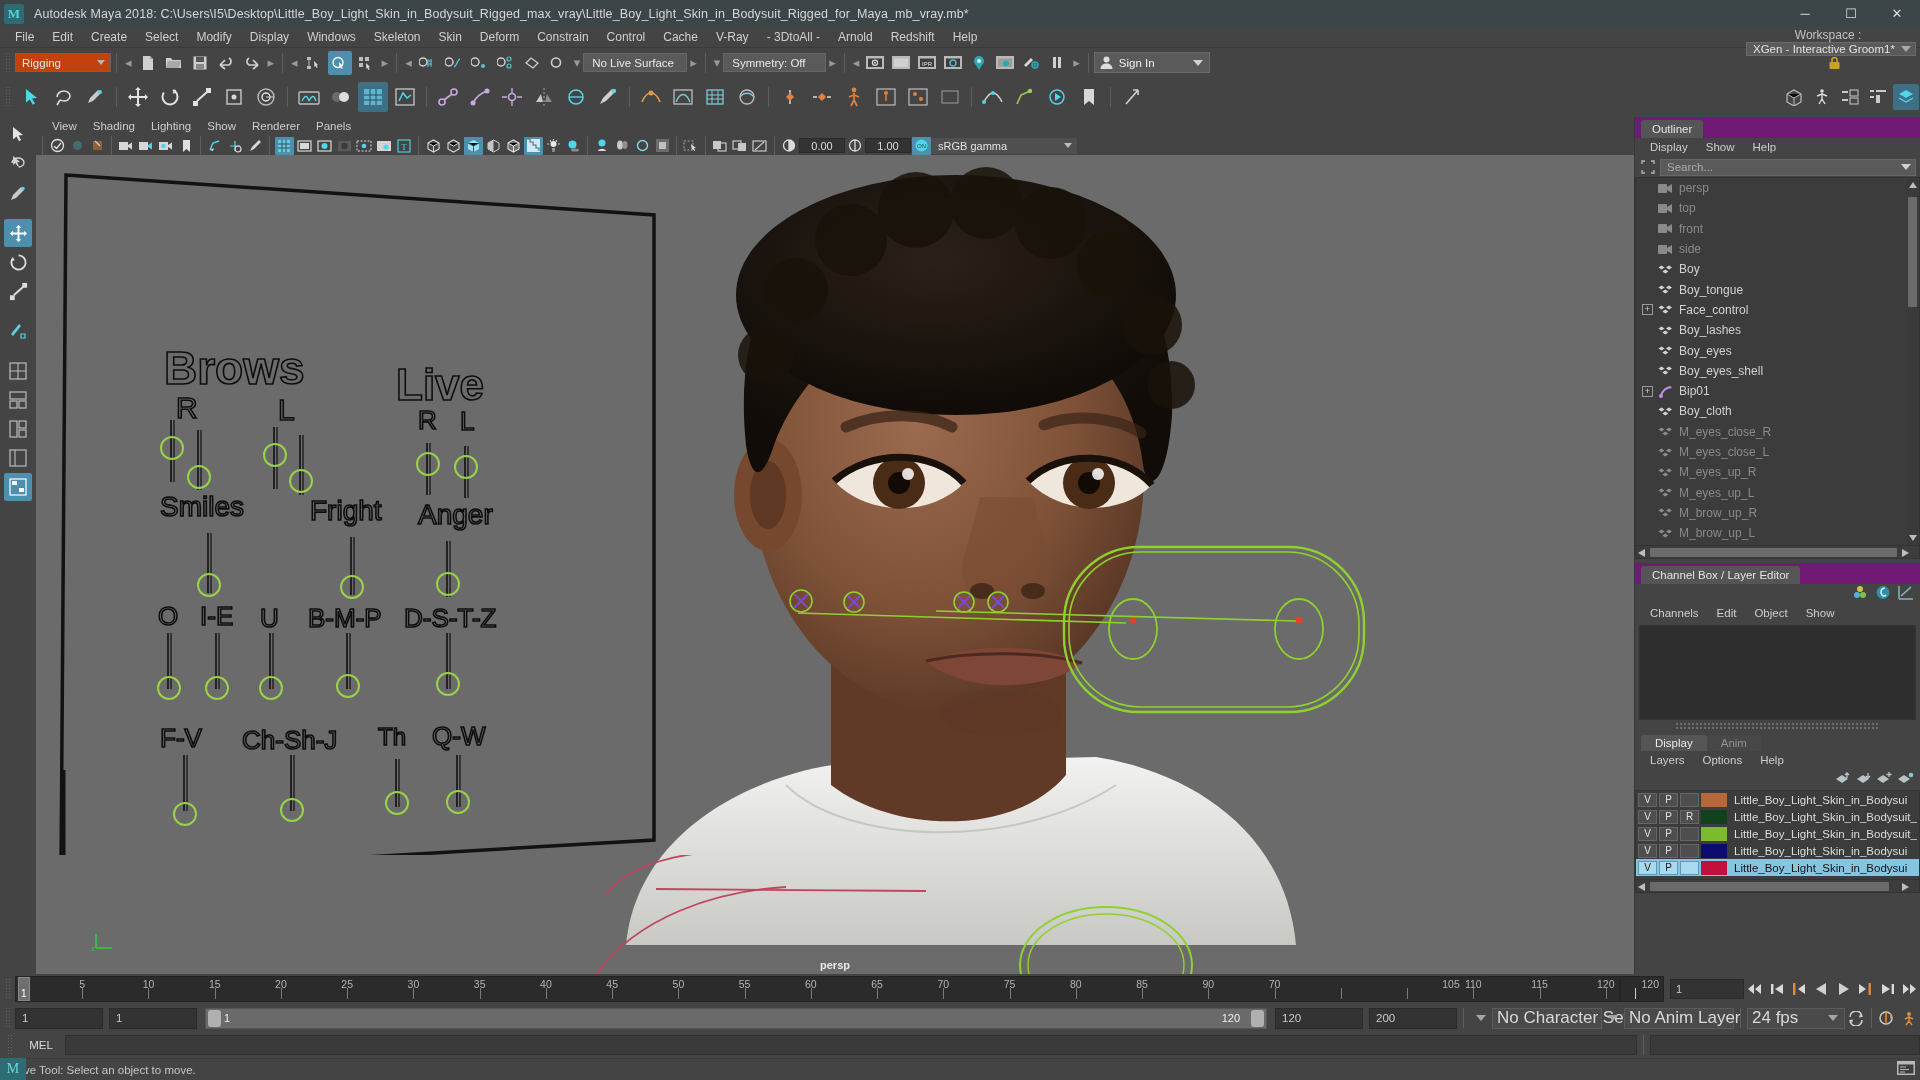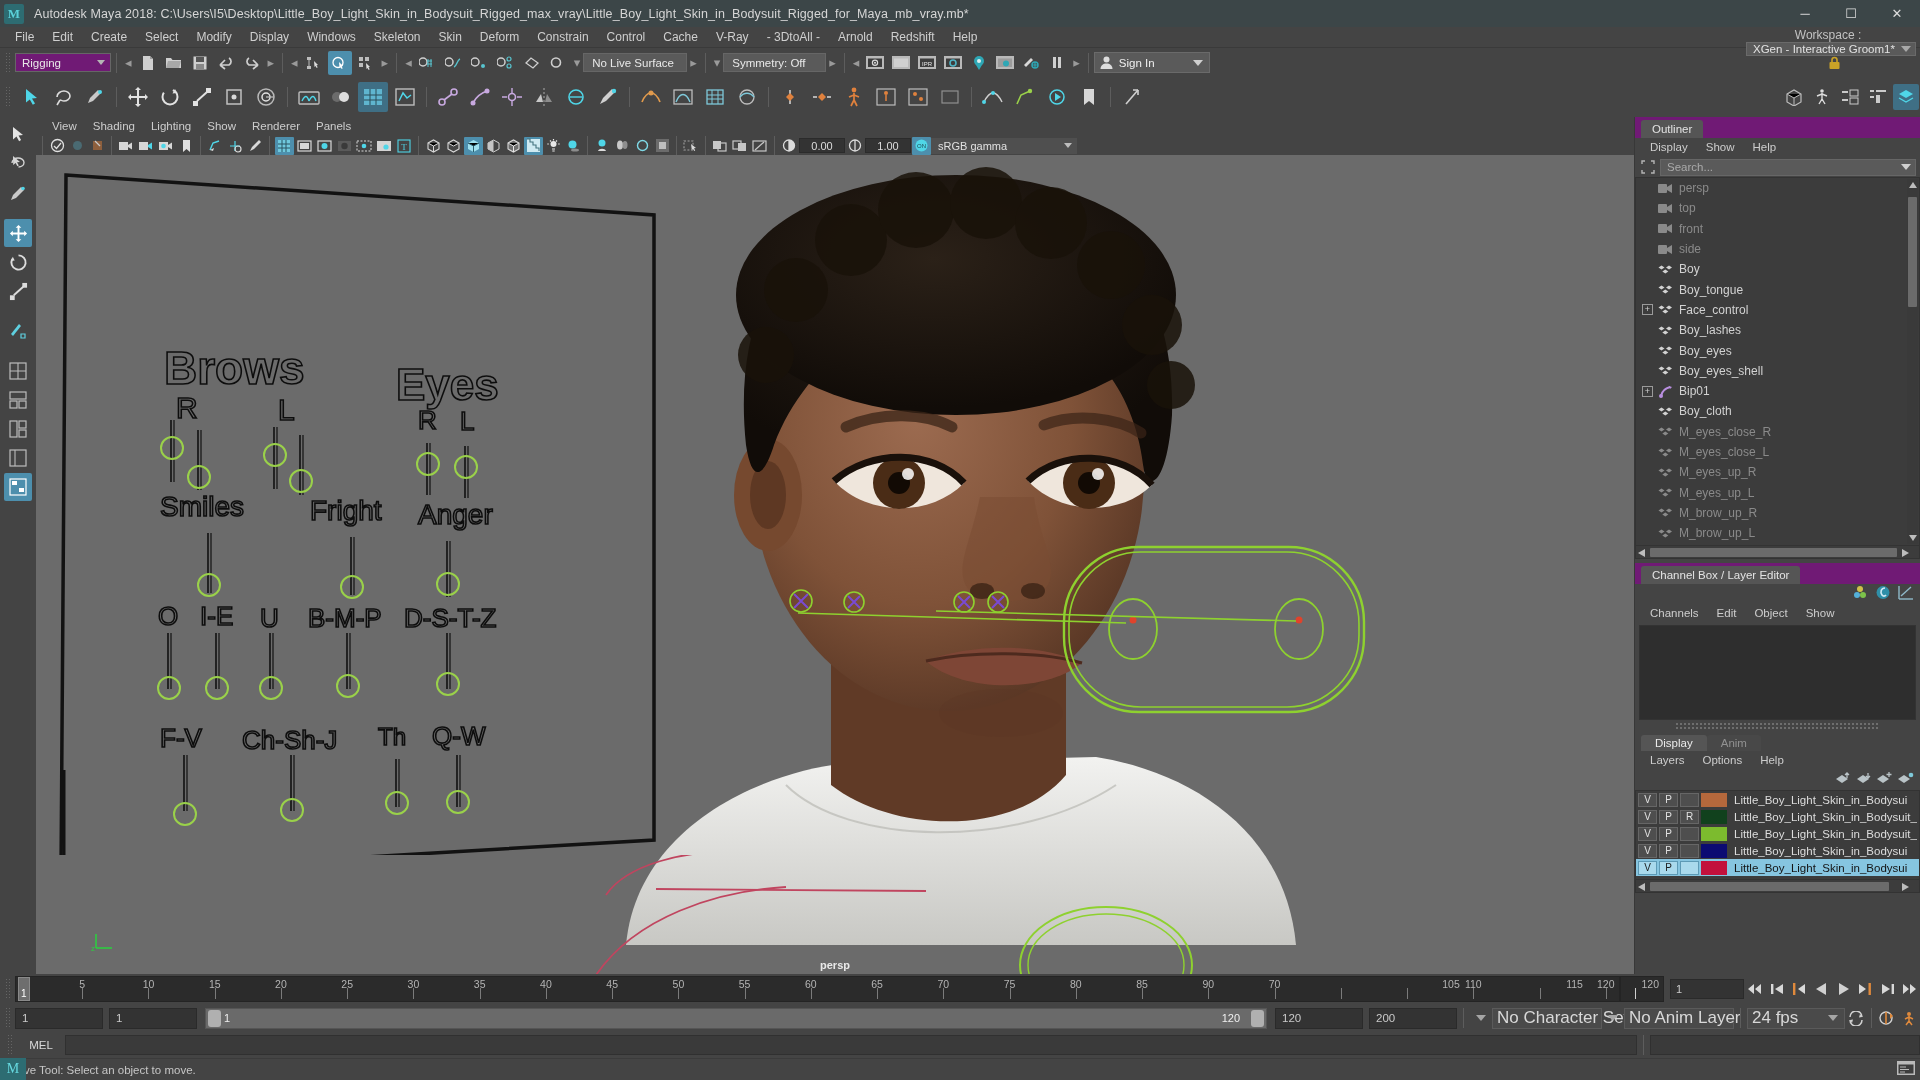--- a/index.html
+++ b/index.html
@@ -44,21 +44,21 @@
 
   
   .statusline {
     height: 29px; background: #444444; display: flex; align-items: center; flex: 0 0 29px;
     padding-left: 2px; gap: 0px;
   }
   .grip { width: 7px; height: 22px; margin: 0 3px;
     background-image: radial-gradient(#6d6d6d 1px, transparent 1px);
     background-size: 3px 3px; opacity:.8; }
   .mode-combo {
-    background: #701a75; height: 19px; width: 96px; font-size: 11.5px; color: #e8e8e8;
+    background: #c2410c; height: 19px; width: 96px; font-size: 11.5px; color: #e8e8e8;
     display: flex; align-items: center; padding-left: 6px; position: relative; border: 1px solid #666;
   }
   .mode-combo .arrow { position: absolute; right: 5px; width: 0; height: 0; border-left: 4px solid transparent; border-right: 4px solid transparent; border-top: 5px solid #b5b5b5; }
   .tb-sep { width: 1px; height: 20px; background: #5d5d5d; margin: 0 5px; }
   .tb-collapse { color: #9a9a9a; font-size: 13px; padding: 0 3px; }
   .ibtn {
     width: 24px; height: 24px; display: inline-flex; align-items: center; justify-content: center;
     border-radius: 2px; margin: 0 1px; flex: 0 0 auto;
   }
   .ibtn.on { background: #4d8fad; }
@@ -994,21 +994,21 @@
       <div class="viewport">
 
         <svg class="board" width="680" height="700" viewBox="0 0 680 700">
           <polygon points="30,20 618,60 618,685 25,720" fill="none" stroke="#121212" stroke-width="3.5"></polygon>
           <line x1="28" y1="615" x2="28" y2="720" stroke="#121212" stroke-width="3"></line>
         </svg>
 
         <div style="position:absolute;left:0;top:0;width:680px;height:720px;pointer-events:none">
           <div id="boardlabels">
               <div style="position: absolute; left: 128px; top: 190px; font-size: 46px; color: transparent; -webkit-text-stroke: 1.6px rgb(13, 13, 13); font-family: &quot;Liberation Sans&quot;, sans-serif; font-weight: bold; white-space: nowrap; line-height: 1;">Brows</div>
-              <div style="position: absolute; left: 360px; top: 208px; font-size: 44px; color: transparent; -webkit-text-stroke: 1.6px rgb(13, 13, 13); font-family: &quot;Liberation Sans&quot;, sans-serif; font-weight: bold; white-space: nowrap; line-height: 1;">Eyes</div>
+              <div style="position: absolute; left: 360px; top: 208px; font-size: 44px; color: transparent; -webkit-text-stroke: 1.6px rgb(13, 13, 13); font-family: &quot;Liberation Sans&quot;, sans-serif; font-weight: bold; white-space: nowrap; line-height: 1;">Live</div>
               <div style="position: absolute; left: 140px; top: 238px; font-size: 30px; color: transparent; -webkit-text-stroke: 1.6px rgb(13, 13, 13); font-family: &quot;Liberation Sans&quot;, sans-serif; font-weight: normal; white-space: nowrap; line-height: 1;">R</div>
               <div style="position: absolute; left: 242px; top: 240px; font-size: 30px; color: transparent; -webkit-text-stroke: 1.6px rgb(13, 13, 13); font-family: &quot;Liberation Sans&quot;, sans-serif; font-weight: normal; white-space: nowrap; line-height: 1;">L</div>
               <div style="position: absolute; left: 382px; top: 252px; font-size: 26px; color: transparent; -webkit-text-stroke: 1.6px rgb(13, 13, 13); font-family: &quot;Liberation Sans&quot;, sans-serif; font-weight: normal; white-space: nowrap; line-height: 1;">R</div>
               <div style="position: absolute; left: 424px; top: 253px; font-size: 26px; color: transparent; -webkit-text-stroke: 1.6px rgb(13, 13, 13); font-family: &quot;Liberation Sans&quot;, sans-serif; font-weight: normal; white-space: nowrap; line-height: 1;">L</div>
               <div style="position: absolute; left: 124px; top: 338px; font-size: 28px; color: transparent; -webkit-text-stroke: 1.6px rgb(13, 13, 13); font-family: &quot;Liberation Sans&quot;, sans-serif; font-weight: normal; white-space: nowrap; line-height: 1;">Smiles</div>
               <div style="position: absolute; left: 274px; top: 342px; font-size: 28px; color: transparent; -webkit-text-stroke: 1.6px rgb(13, 13, 13); font-family: &quot;Liberation Sans&quot;, sans-serif; font-weight: normal; white-space: nowrap; line-height: 1;">Fright</div>
               <div style="position: absolute; left: 382px; top: 346px; font-size: 28px; color: transparent; -webkit-text-stroke: 1.6px rgb(13, 13, 13); font-family: &quot;Liberation Sans&quot;, sans-serif; font-weight: normal; white-space: nowrap; line-height: 1;">Anger</div>
               <div style="position: absolute; left: 122px; top: 448px; font-size: 26px; color: transparent; -webkit-text-stroke: 1.6px rgb(13, 13, 13); font-family: &quot;Liberation Sans&quot;, sans-serif; font-weight: normal; white-space: nowrap; line-height: 1;">O</div>
               <div style="position: absolute; left: 164px; top: 448px; font-size: 26px; color: transparent; -webkit-text-stroke: 1.6px rgb(13, 13, 13); font-family: &quot;Liberation Sans&quot;, sans-serif; font-weight: normal; white-space: nowrap; line-height: 1;">I-E</div>
               <div style="position: absolute; left: 224px; top: 450px; font-size: 26px; color: transparent; -webkit-text-stroke: 1.6px rgb(13, 13, 13); font-family: &quot;Liberation Sans&quot;, sans-serif; font-weight: normal; white-space: nowrap; line-height: 1;">U</div>
@@ -1615,21 +1615,21 @@
           <div class="tick-label" style="left: 74.3802%;">90</div>
           <div class="tick-mark" style="left: 74.3802%;"></div>
           <div class="tick-label" style="left: 78.5124%;">70</div>
           <div class="tick-mark" style="left: 78.5124%;"></div>
           <div class="tick-label" style="left: 82.6446%; margin-top: 28px;">100</div>
           <div class="tick-mark" style="left: 82.6446%;"></div>
           <div class="tick-label" style="left: 86.7769%; margin-left: 44px;">105</div>
           <div class="tick-mark" style="left: 86.7769%;"></div>
           <div class="tick-label" style="left: 90.9091%;">110</div>
           <div class="tick-mark" style="left: 90.9091%;"></div>
-          <div class="tick-label" style="left: 95.0413%; margin-left: 35px;">115</div>
+          <div class="tick-label" style="left: 95.0413%;">115</div>
           <div class="tick-mark" style="left: 95.0413%;"></div>
           <div class="tick-label" style="left: 99.1736%;">120</div>
           <div class="tick-mark" style="left: 99.1736%;"></div>
         </div>
       <div class="tl-endbox">
         <span style="position:absolute;right:4px;top:1px;font-size:10.5px;color:#b4b4b4">120</span>
         <span style="position:absolute;left:14px;bottom:2px;width:1px;height:11px;background:#cfcfcf"></span>
       </div>
       <div class="playfield">1</div>
 

